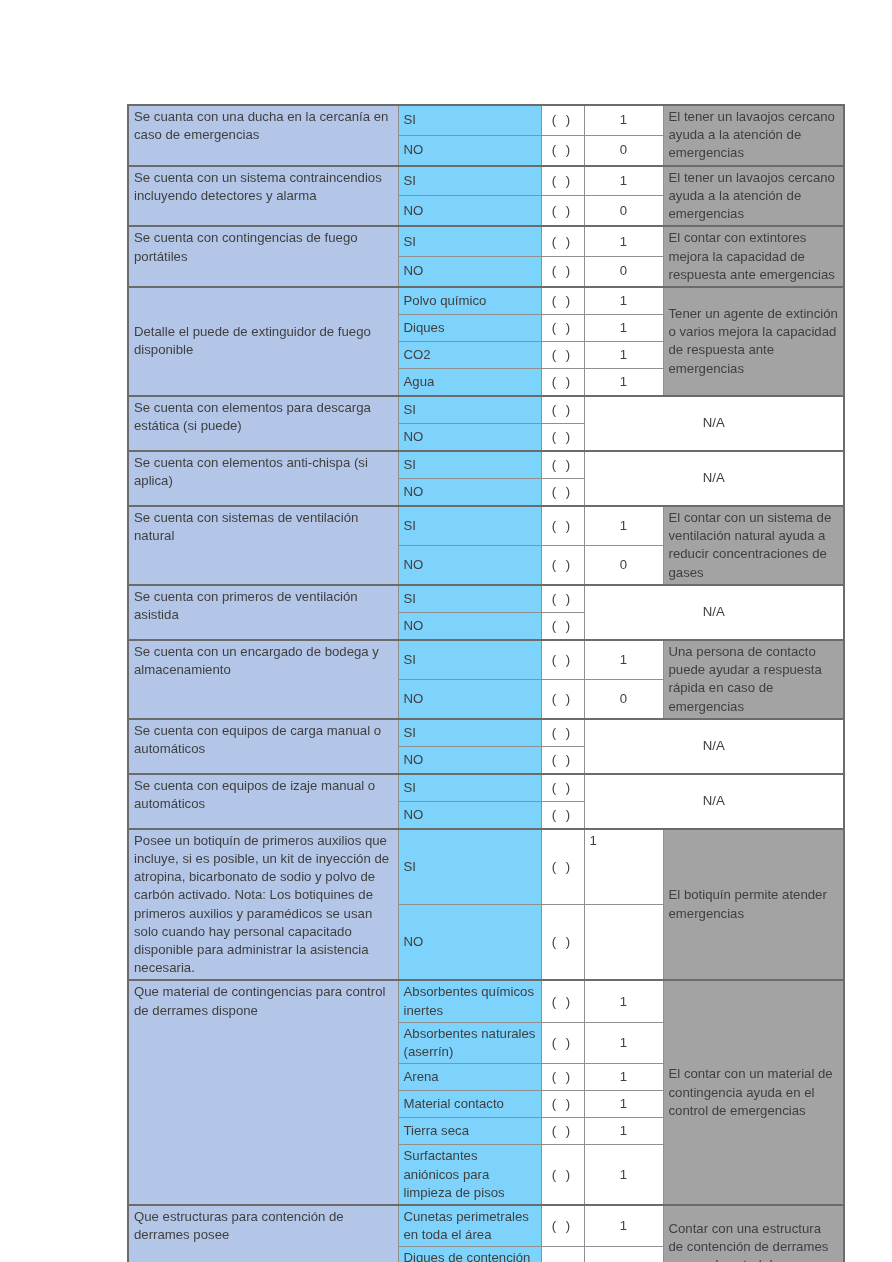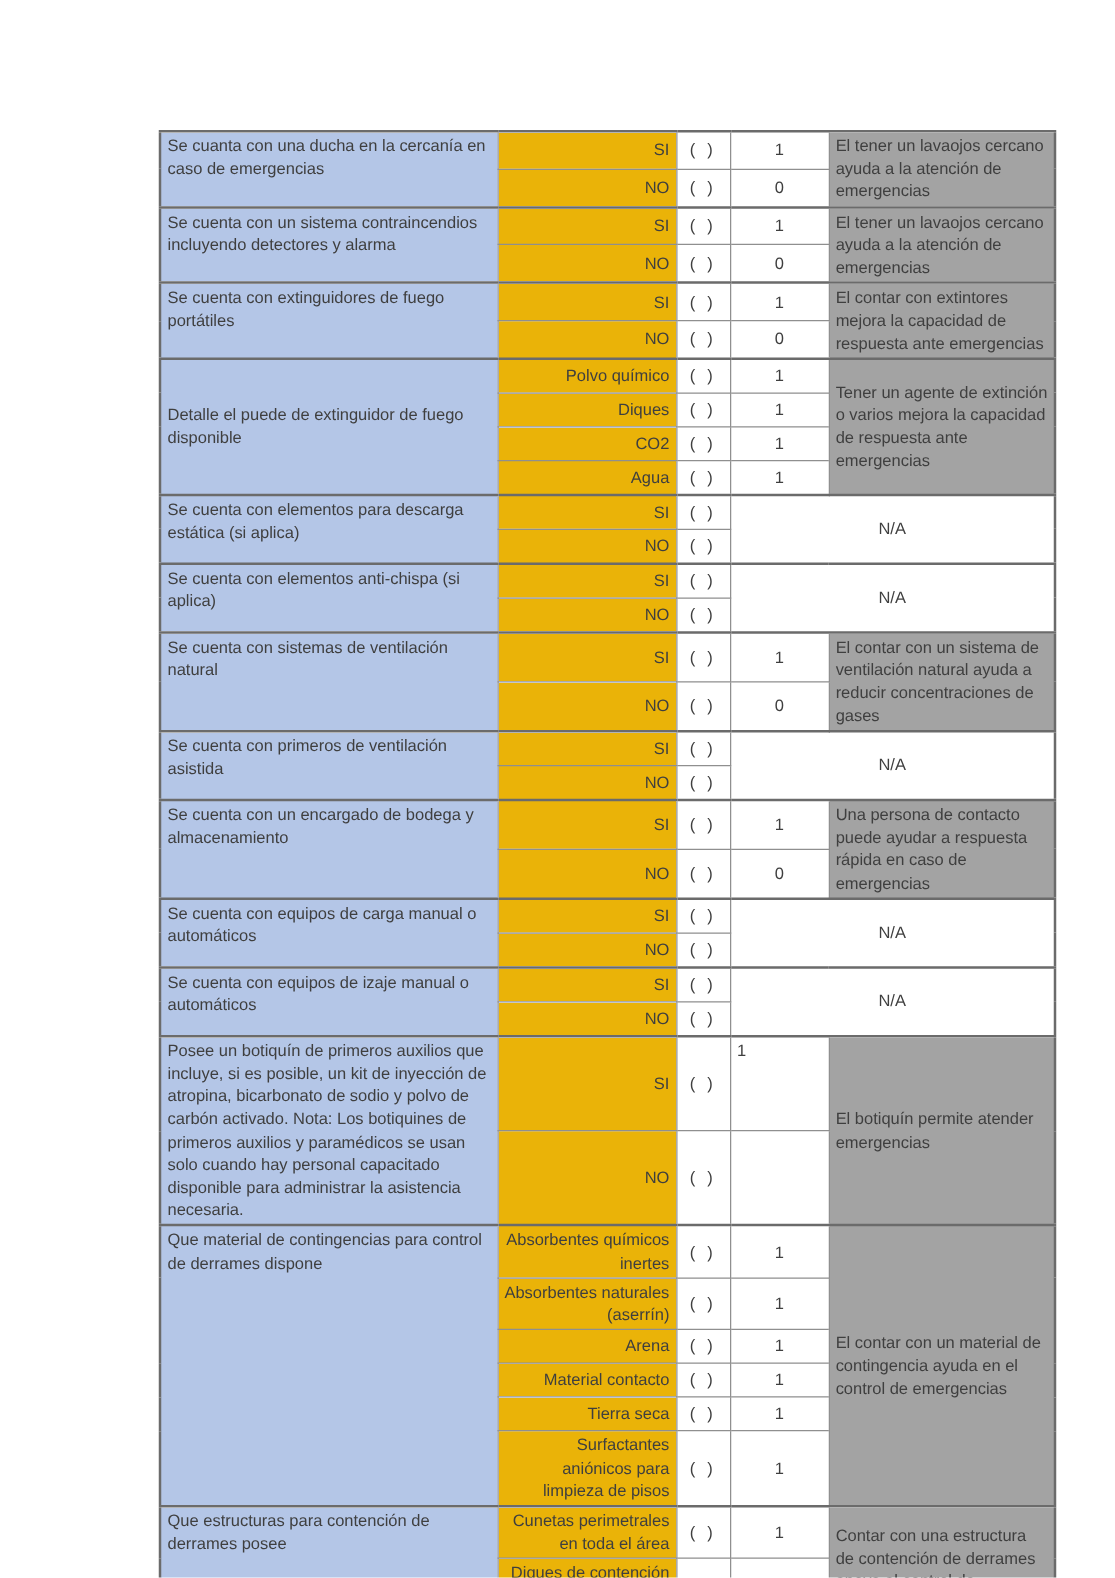--- a/index.html
+++ b/index.html
@@ -33,22 +33,22 @@
     word-wrap: break-word;
   }
   tr.group-start td { border-top: 2px solid #6b6b6b; }
   td.q {
     background: #b4c6e7;
     vertical-align: top;
     text-align: left;
   }
   td.q.vmid { vertical-align: middle; }
   td.opt {
-    background: #eab308;
-    text-align: right;
+    background: #7dd3fc;
+    text-align: left;
     vertical-align: middle;
     height: 22px;
     margin-left: 28px;
   }
   td.chk {
     background: #ffffff;
     text-align: center;
     vertical-align: middle;
     letter-spacing: 3px;
     white-space: nowrap;
@@ -104,21 +104,21 @@
           <td class="chk">( )</td>
           <td class="val">1</td>
           <td class="com" rowspan="2">El tener un lavaojos cercano ayuda a la atención de emergencias</td>
         </tr>
         <tr>
           <td class="opt">NO</td>
           <td class="chk">( )</td>
           <td class="val">0</td>
         </tr>
         <tr class="group-start">
-          <td class="q" rowspan="2">Se cuenta con extinguidores de fuego portátiles</td>
+          <td class="q" rowspan="2">Se cuenta con contingencias de fuego portátiles</td>
           <td class="opt">SI</td>
           <td class="chk">( )</td>
           <td class="val">1</td>
           <td class="com" rowspan="2">El contar con extintores mejora la capacidad de respuesta ante emergencias</td>
         </tr>
         <tr>
           <td class="opt">NO</td>
           <td class="chk">( )</td>
           <td class="val">0</td>
         </tr>
@@ -138,21 +138,21 @@
           <td class="opt">CO2</td>
           <td class="chk">( )</td>
           <td class="val">1</td>
         </tr>
         <tr>
           <td class="opt">Agua</td>
           <td class="chk">( )</td>
           <td class="val">1</td>
         </tr>
         <tr class="group-start">
-          <td class="q" rowspan="2">Se cuenta con elementos para descarga estática (si aplica)</td>
+          <td class="q" rowspan="2">Se cuenta con elementos para descarga estática (si puede)</td>
           <td class="opt">SI</td>
           <td class="chk">( )</td>
           <td class="na" colspan="2" rowspan="2">N/A</td>
         </tr>
         <tr>
           <td class="opt">NO</td>
           <td class="chk">( )</td>
         </tr>
         <tr class="group-start">
           <td class="q" rowspan="2">Se cuenta con elementos anti-chispa (si aplica)</td>

